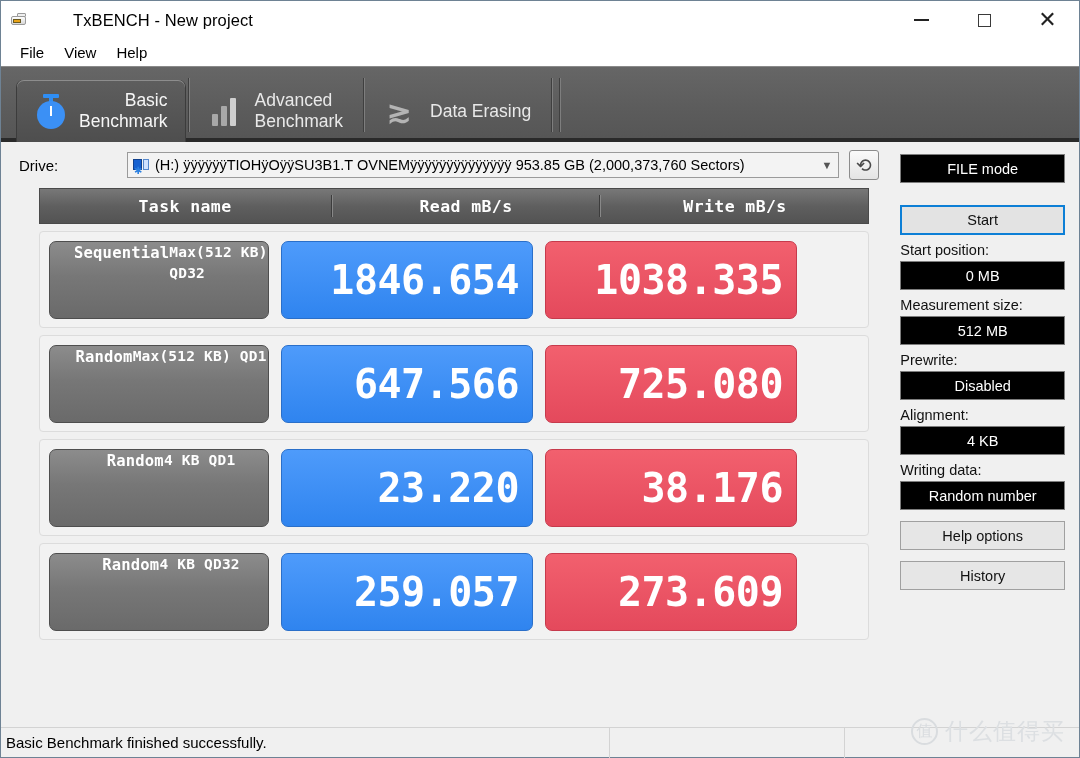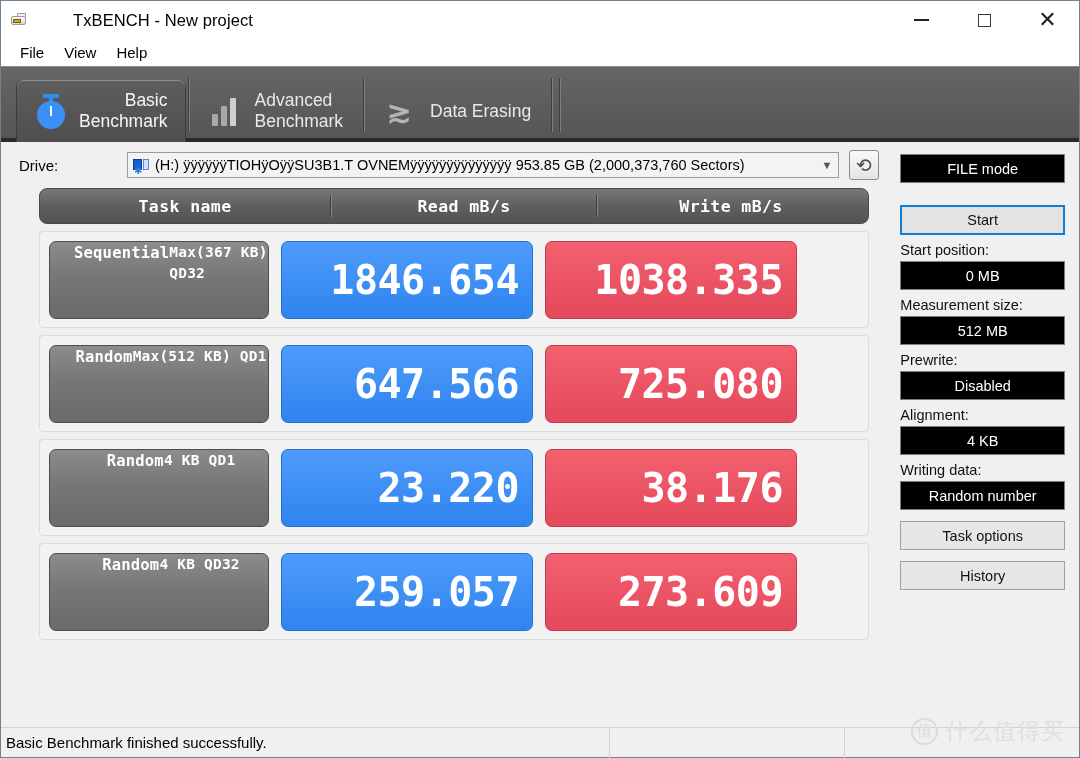--- a/index.html
+++ b/index.html
@@ -149,22 +149,23 @@
     border: 1px solid #8c8c8c; border-radius: 3px;
     display: flex; align-items: center; justify-content: center;
   }
   .refresh-glyph { font-size: 19px; color: #4a4a4a; line-height: 19px; transform: scaleX(-1); }
 
   
   .results { padding: 0 14px 0 38px; }
   .thead {
     height: 36px; display: flex;
     background: linear-gradient(#787878, #5f5f5f 50%, #535353);
-    border: 1px solid #4a4a4a; border-radius: 8px;
+    border: 1px solid #4a4a4a; border-radius: 0;
     width: 830px;
+    justify-content: space-between;
   }
   .th {
     display: flex; align-items: center; justify-content: center;
     color: #ffffff; font-size: 16.5px; font-weight: bold;
     font-family: "DejaVu Sans Mono", monospace; letter-spacing: 0.4px;
   }
   .th.name { width: 290px; }
   .th.sep { width: 2px; height: 22px; align-self: center; background: #3c3c3c; border-right: 1px solid #888; }
   .th.read { width: 264px; }
   .th.write { width: 266px; }
@@ -338,21 +339,21 @@
           <div class="th name">Task name</div>
           <div class="th sep"></div>
           <div class="th read">Read mB/s</div>
           <div class="th sep"></div>
           <div class="th write">Write mB/s</div>
         </div>
 
         <div class="row">
           <div class="cell-name">
             <div class="n1">Sequential</div>
-            <div class="n2">Max(367 KB) QD32</div>
+            <div class="n2">Max(512 KB) QD32</div>
           </div>
           <div class="cell-val read">1846.654</div>
           <div class="cell-val write">1038.335</div>
         </div>
 
         <div class="row">
           <div class="cell-name">
             <div class="n1">Random</div>
             <div class="n2">Max(512 KB) QD1</div>
           </div>
@@ -394,21 +395,21 @@
       <div class="sb-label">Prewrite:</div>
       <div class="lcd">Disabled</div>
 
       <div class="sb-label">Alignment:</div>
       <div class="lcd">4 KB</div>
 
       <div class="sb-label">Writing data:</div>
       <div class="lcd">Random number</div>
 
       <div class="sb-gap-sm"></div>
-      <div class="btn">Task options</div>
+      <div class="btn">Help options</div>
       <div class="sb-gap-sm"></div>
       <div class="btn">History</div>
     </div>
   </div>
 
   <div class="statusbar">
     <div class="status-text">Basic Benchmark finished successfully.</div>
     <div class="status-pane"></div>
     <div class="status-pane"></div>
   </div>

